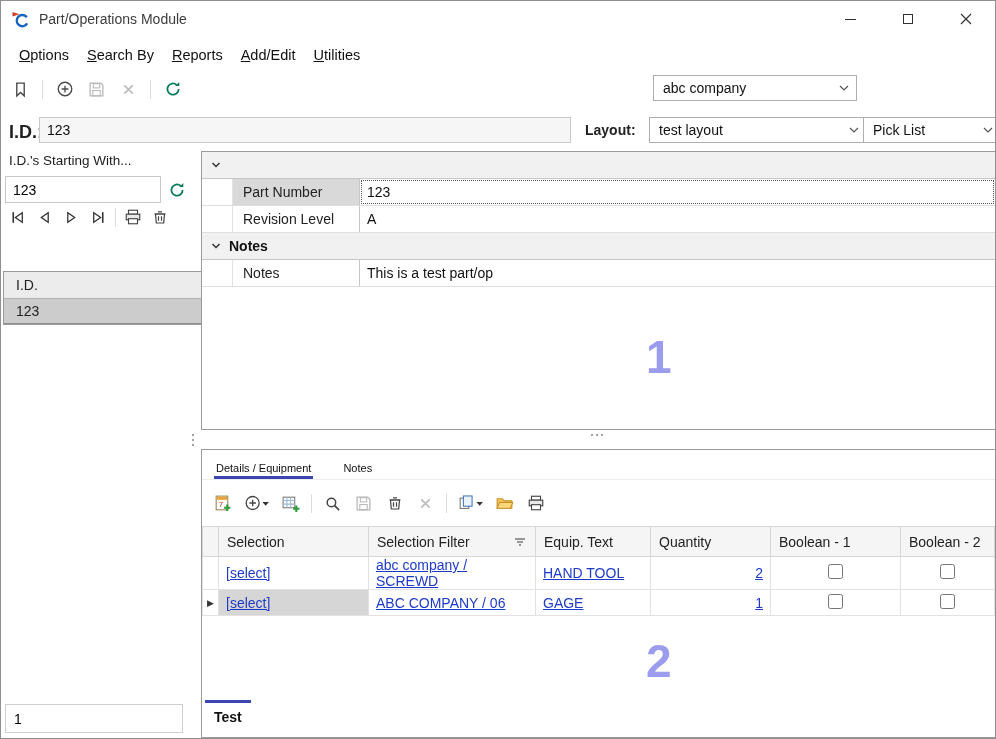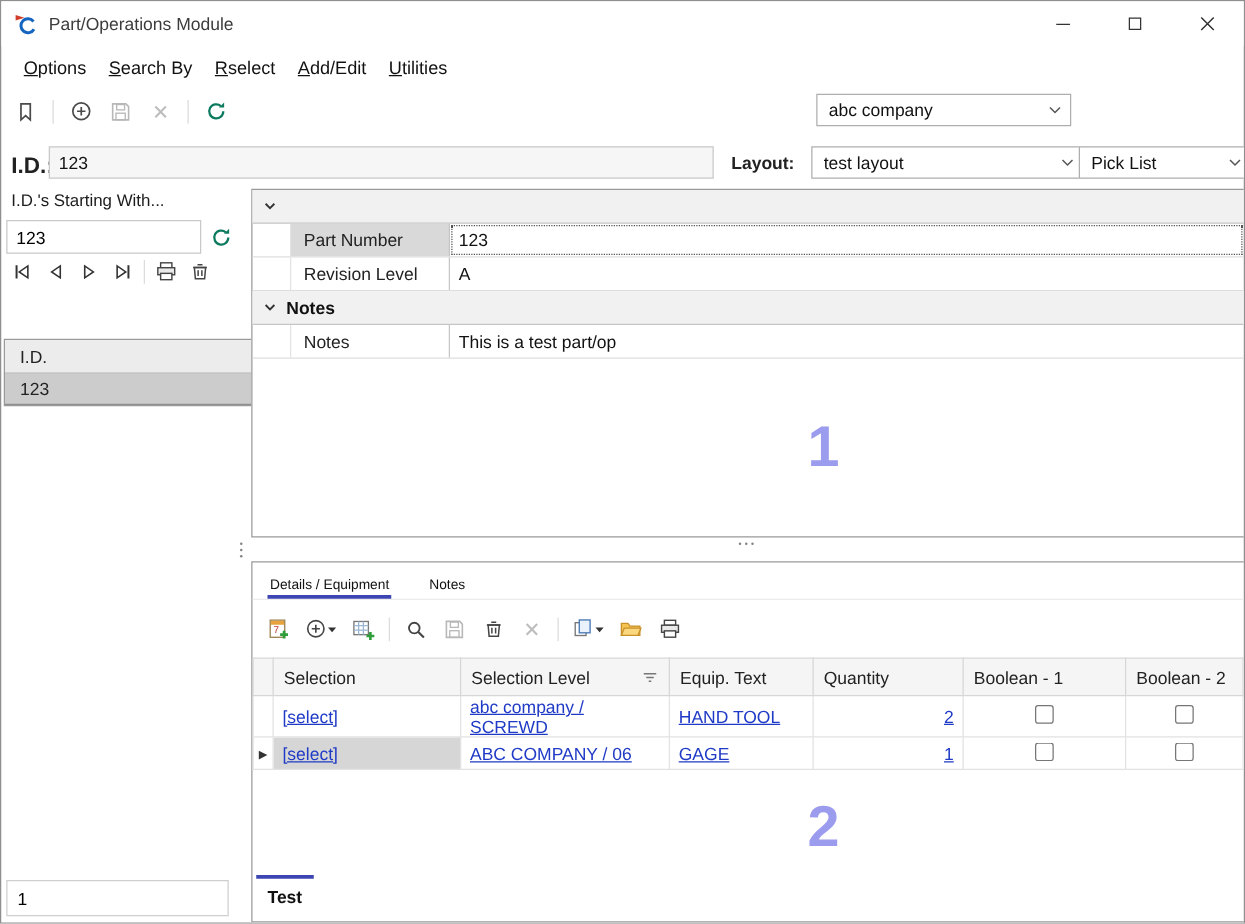--- a/index.html
+++ b/index.html
@@ -107,21 +107,21 @@
         <svg viewBox="0 0 12 12" width="12" height="12">
             <path d="M1 1l10 10M11 1L1 11" stroke="#333" stroke-width="1.2"></path>
           </svg>
       </div>
     </div>
   </div>
 
   <div class="menubar">
     <span class="menu-item"><span class="accel">O</span><span>ptions</span></span>
     <span class="menu-item"><span class="accel">S</span><span>earch By</span></span>
-    <span class="menu-item"><span class="accel">R</span><span>select</span></span>
+    <span class="menu-item"><span class="accel">R</span><span>eports</span></span>
     <span class="menu-item"><span class="accel">A</span><span>dd/Edit</span></span>
     <span class="menu-item"><span class="accel">U</span><span>tilities</span></span>
   </div>
 
   <div class="main-toolbar">
     <span class="tbtn">
       <svg viewBox="0 0 16 16" width="17" height="17">
           <path d="M4.5 2h7v12L8 10.8 4.5 14z" fill="none" stroke="#4a4a4a" stroke-width="1.3"></path>
         </svg>
     </span>
@@ -374,21 +374,21 @@
             <col style="width:120px">
             <col style="width:130px">
             <col>
         </colgroup>
         <thead>
           <tr>
             <th></th>
             <th>Selection</th>
             <th>
               <div class="th-flex">
-                <span>Selection Level</span>
+                <span>Selection Filter</span>
                 <svg viewBox="0 0 14 12" width="14" height="12">
                     <path d="M2 3h10M4 6h6M6 9h2" stroke="#777" stroke-width="1.3"></path>
                   </svg>
               </div>
             </th>
             <th>Equip. Text</th>
             <th>Quantity</th>
             <th>Boolean - 1</th>
             <th>Boolean - 2</th>
           </tr>

